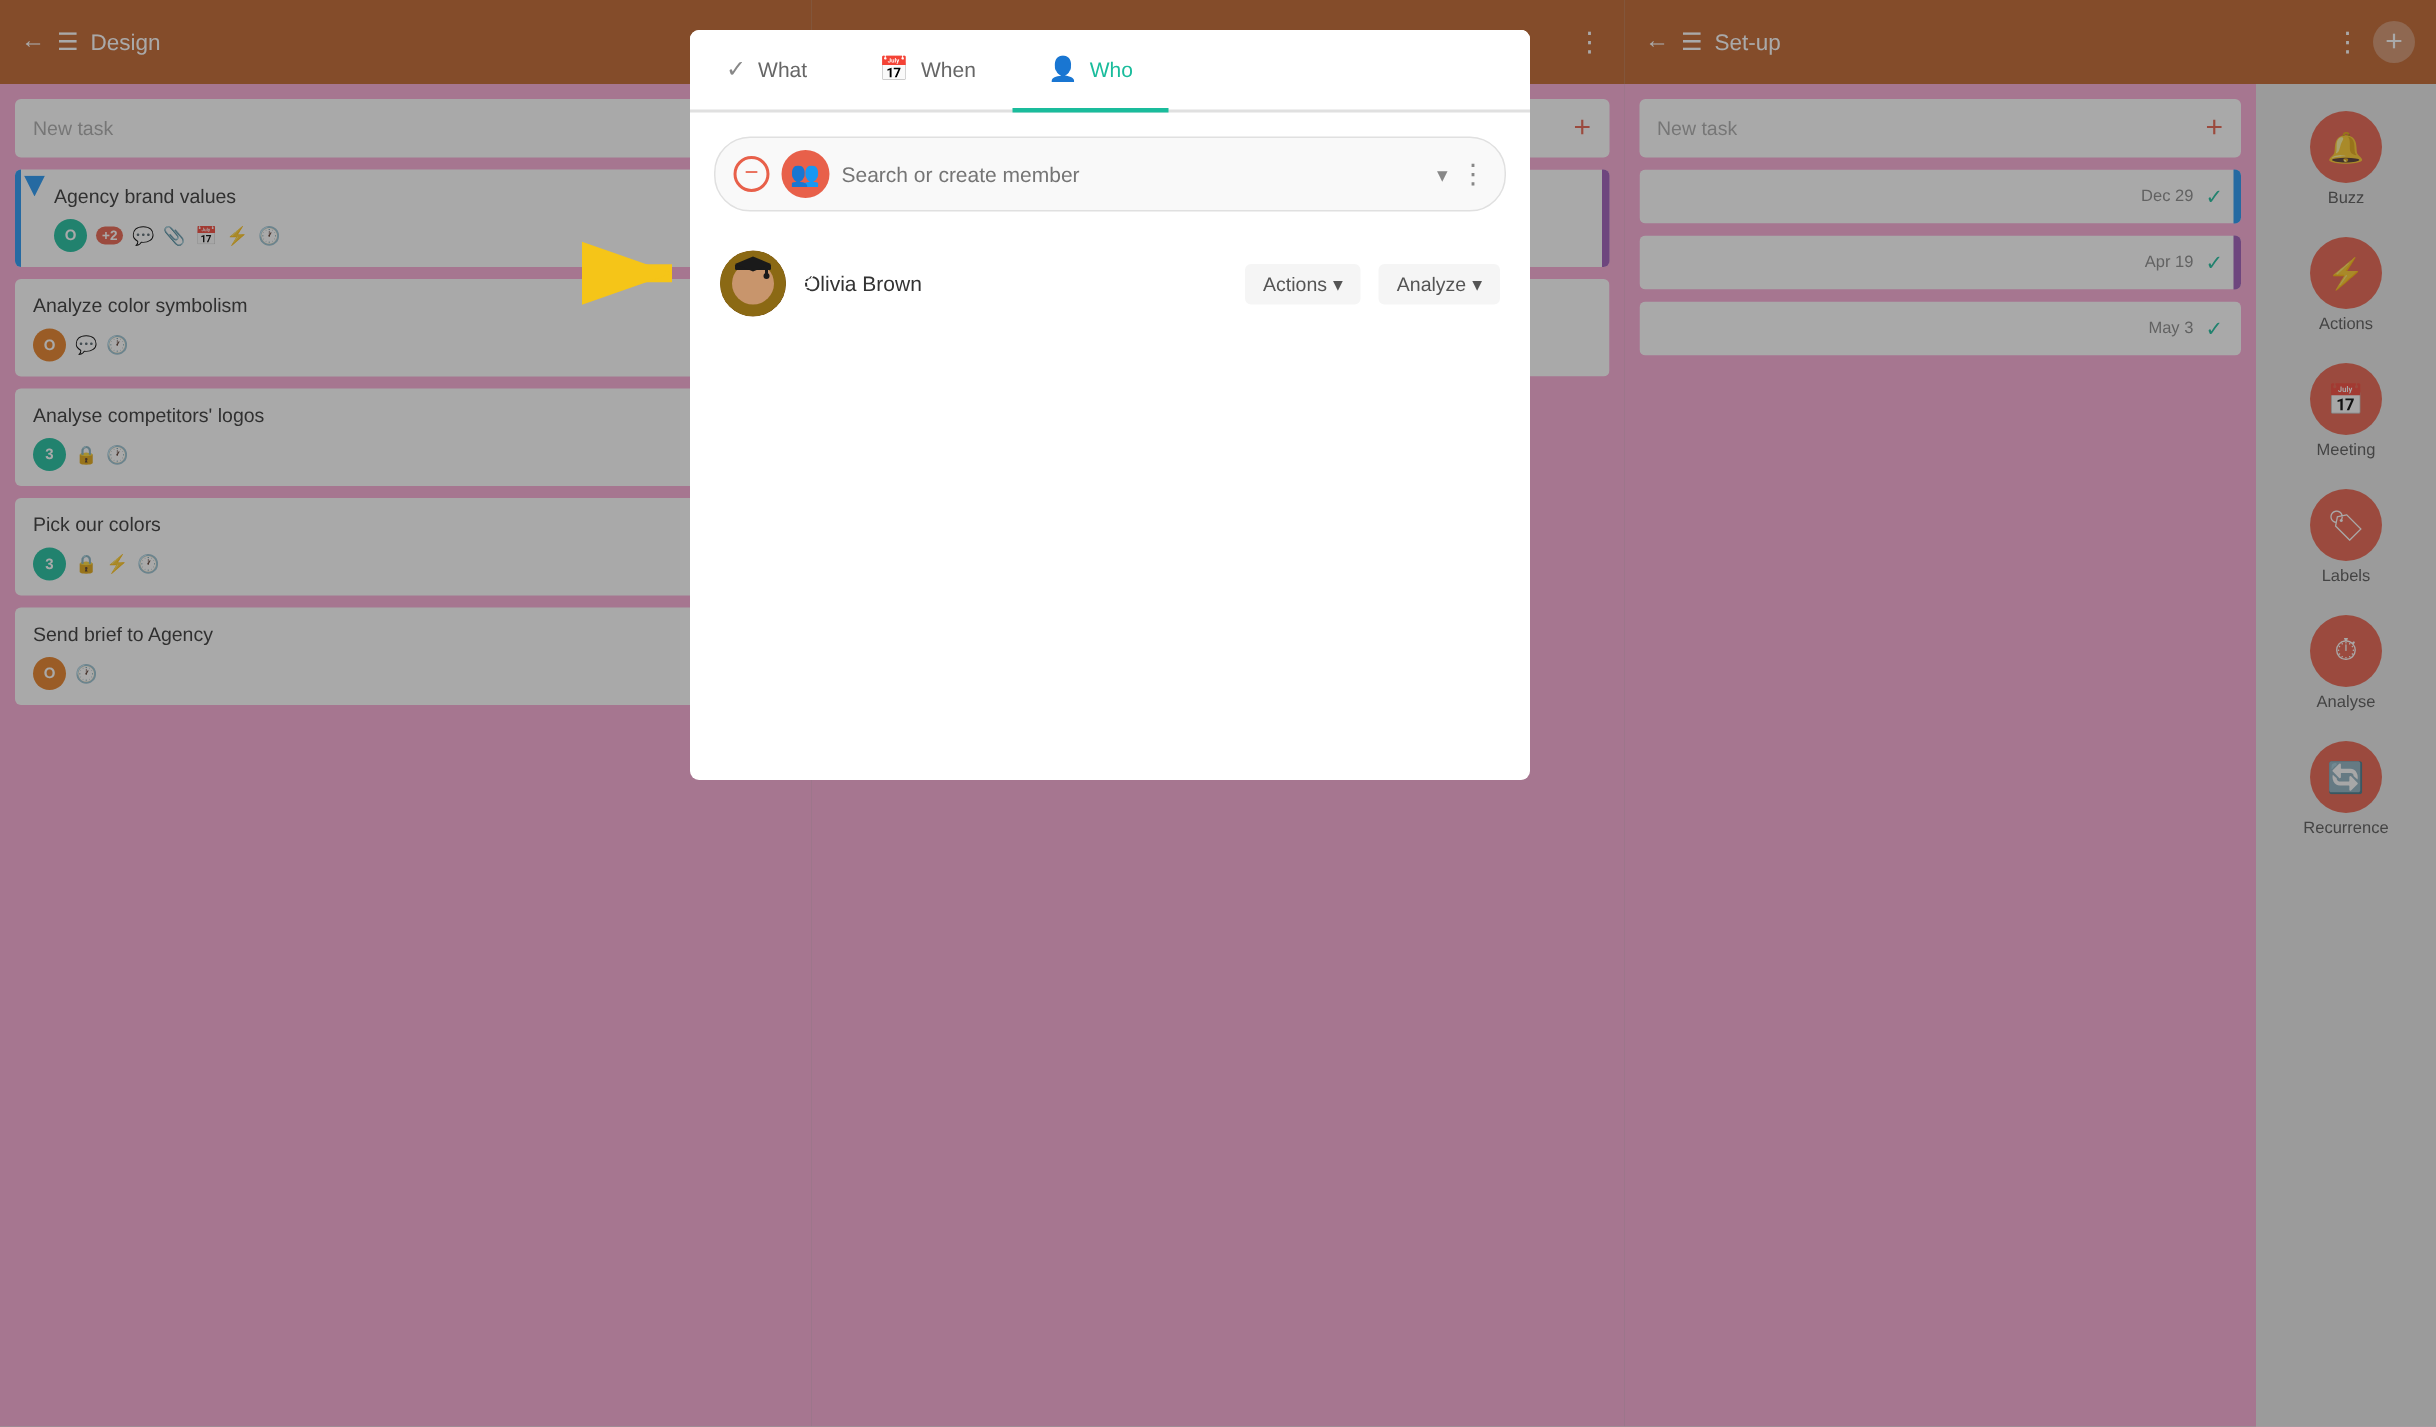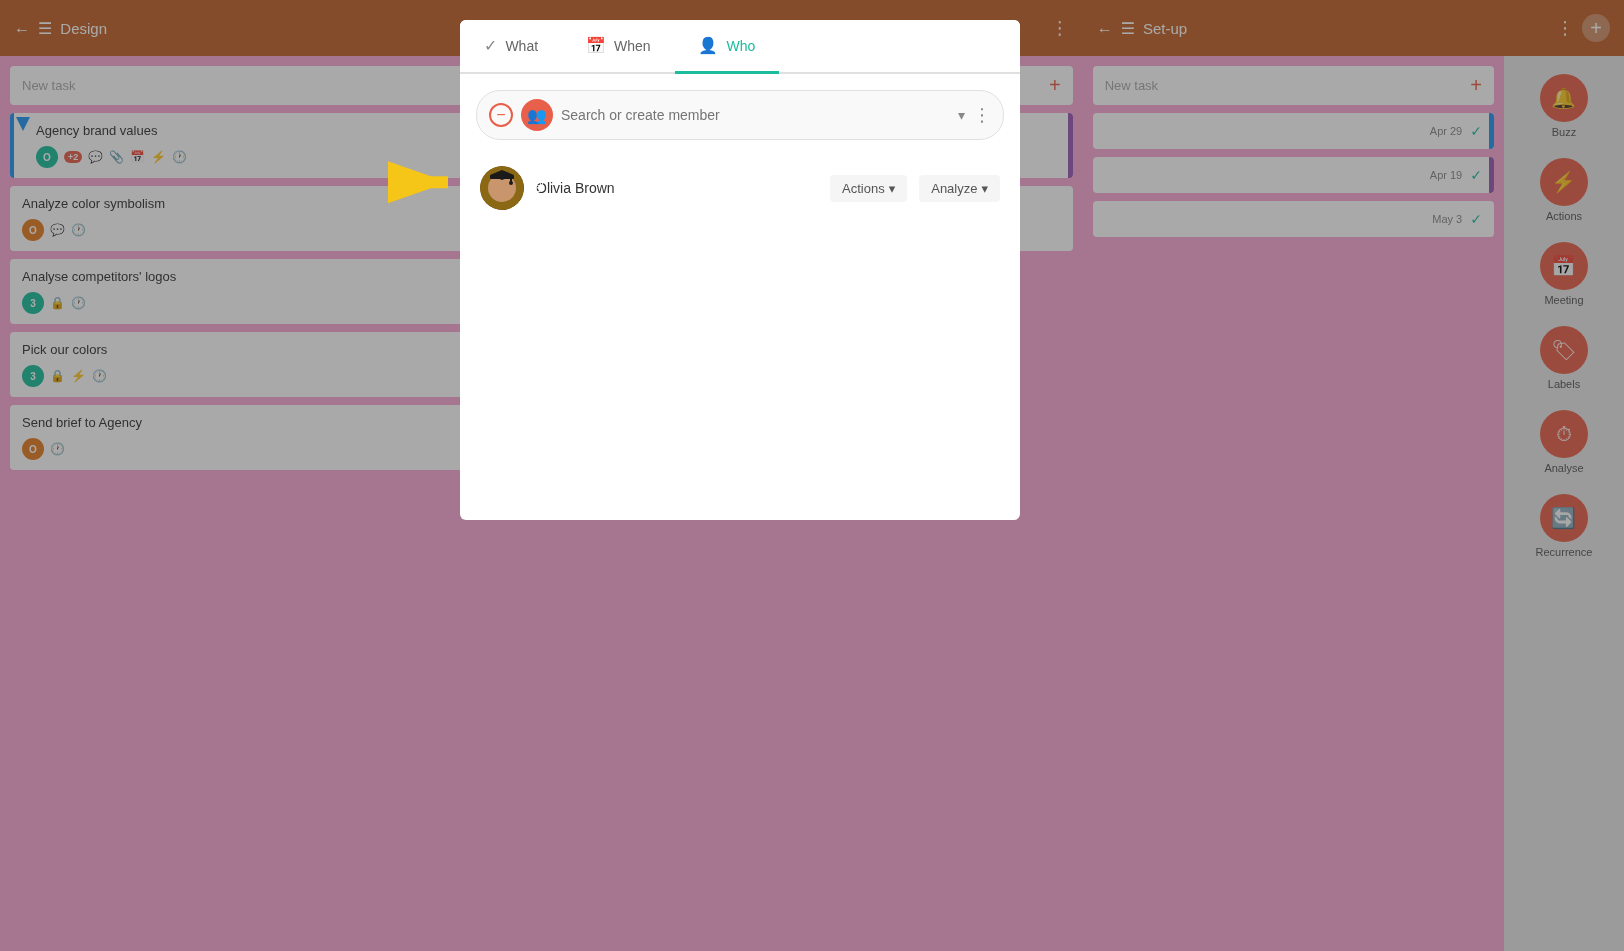--- a/index.html
+++ b/index.html
@@ -504,21 +504,21 @@
     </div>
     <div class="column-body" style="padding-right: 130px;">
       <div class="new-task-bar">
         <span style="color:#aaa;">New task</span>
         <span style="color:#e8604a; font-size:20px; cursor:pointer;">+</span>
       </div>
 
       <div class="task-card" style="display:flex; align-items:center; justify-content:space-between;">
         <span style="font-size:13px; color:#333; flex:1;"></span>
         <div style="display:flex; align-items:center; gap:8px;">
-          <span style="font-size:11px; color:#888;">Apr 29</span>
+          <span style="font-size:11px; color:#888;">Dec 29</span>
           <span class="check-mark">✓</span>
         </div>
         <div style="position:absolute; right:0; top:0; width:5px; height:100%; background:#2196F3; border-radius:0 4px 4px 0;"></div>
       </div>
 
       <div class="task-card" style="display:flex; align-items:center; justify-content:space-between; margin-top:8px;">
         <span style="font-size:13px; color:#333; flex:1;"></span>
         <div style="display:flex; align-items:center; gap:8px;">
           <span style="font-size:11px; color:#888;">Apr 19</span>
           <span class="check-mark">✓</span>

